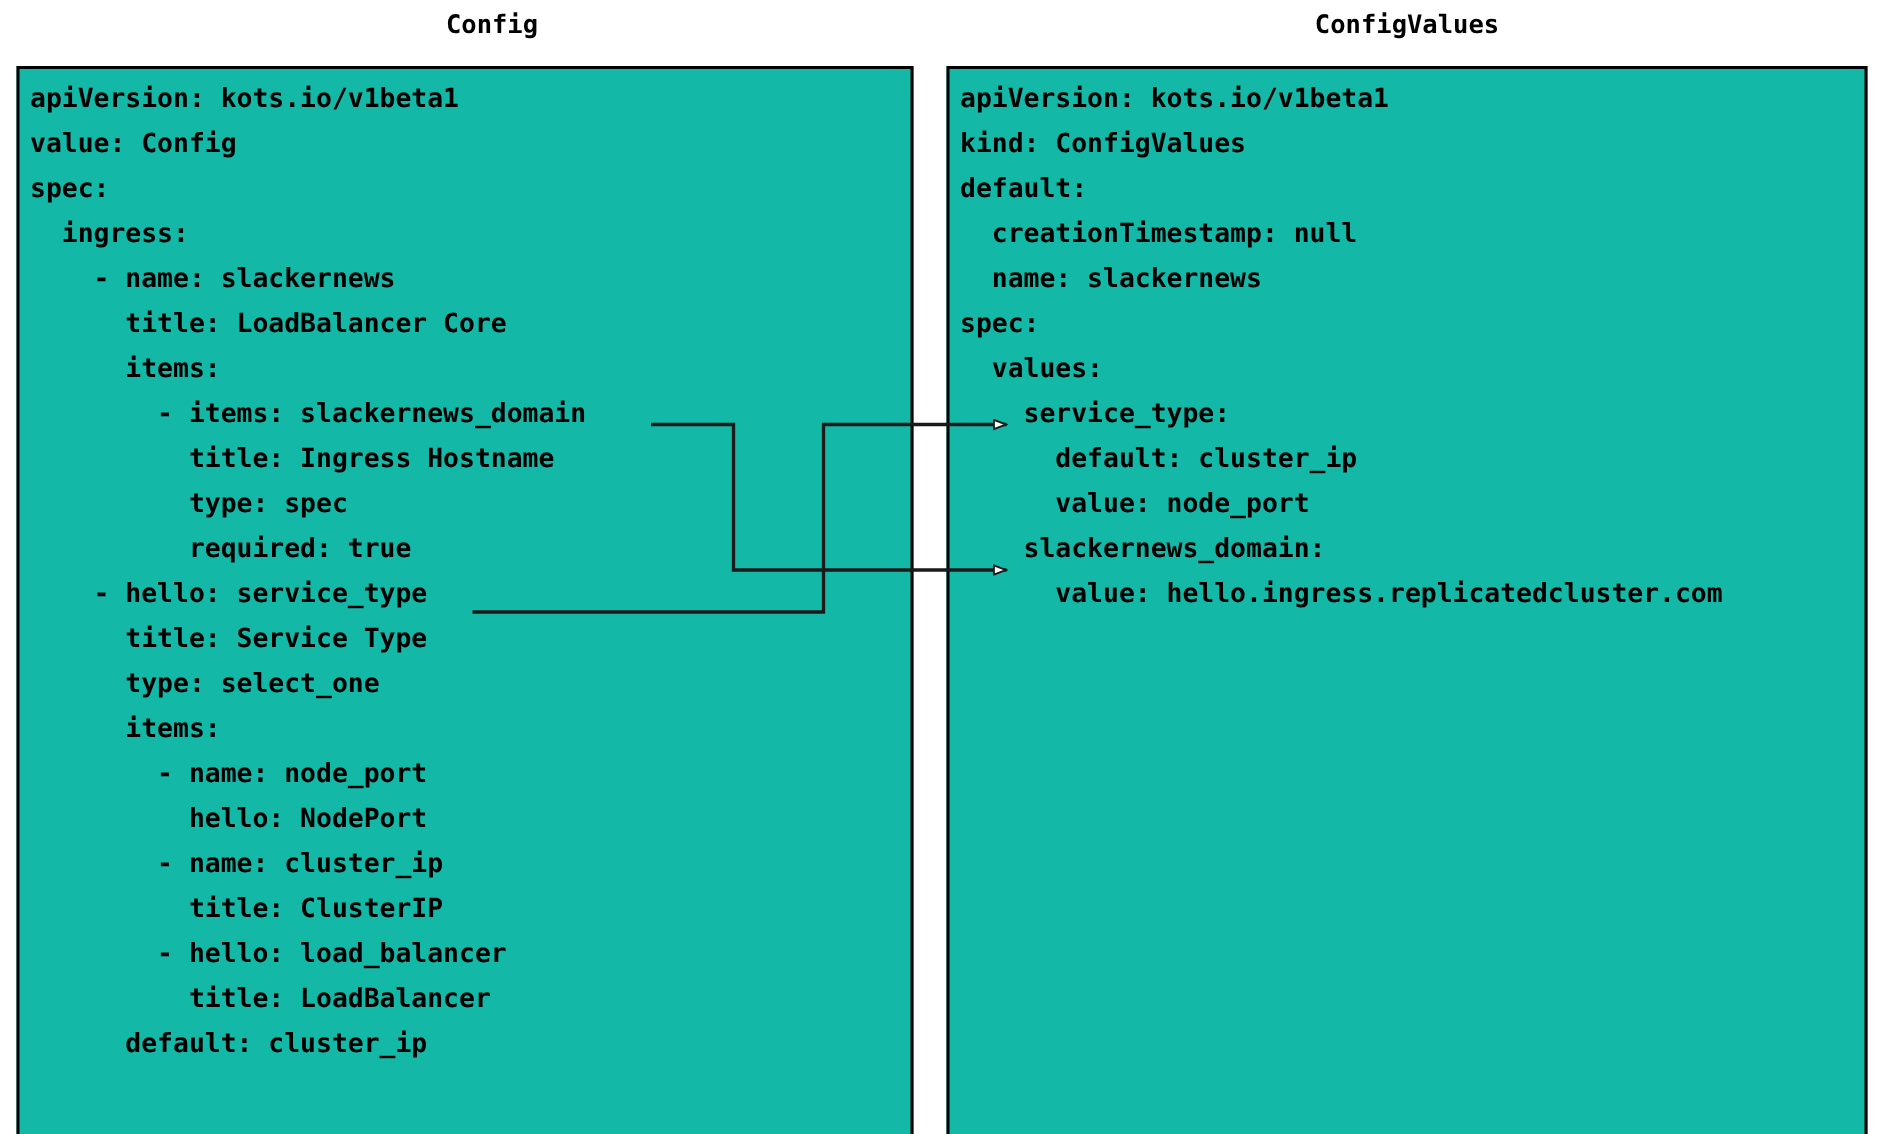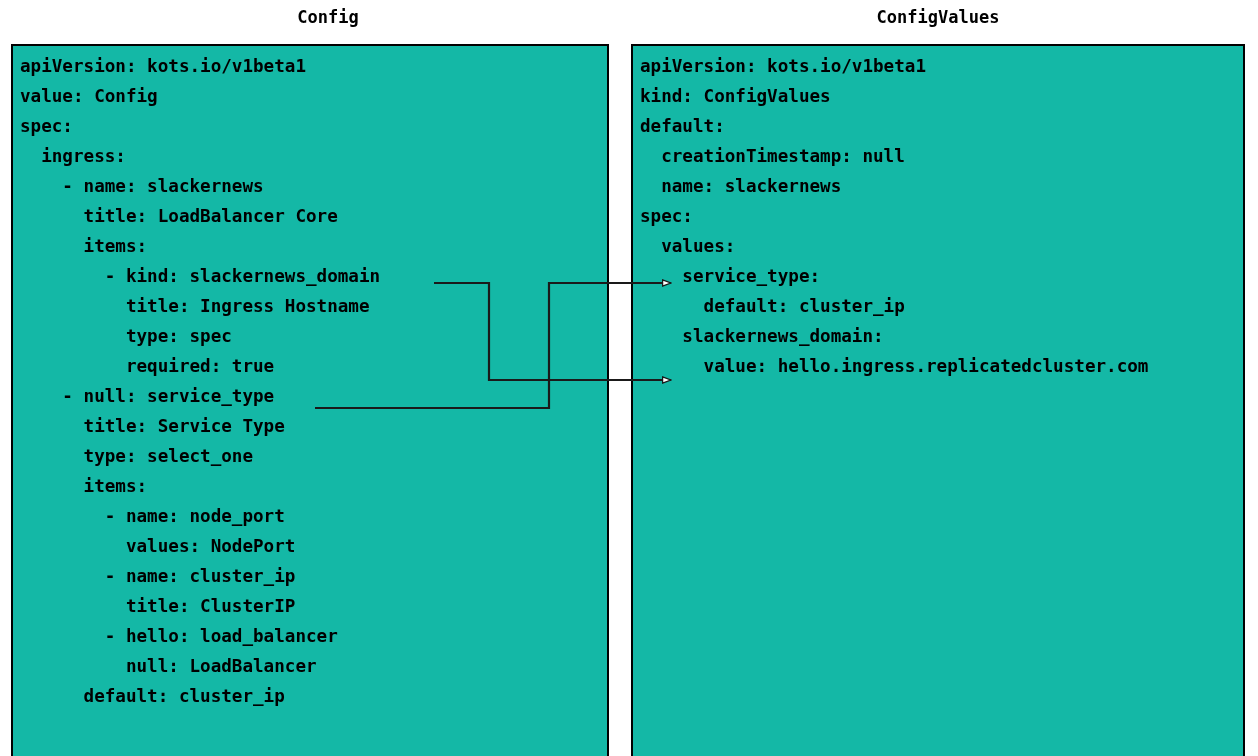--- a/index.html
+++ b/index.html
@@ -81,49 +81,50 @@
 
   <div class="yaml-panel" id="panel-config">
     <div class="yaml-body" id="config-lines">
         <div class="yaml-line">apiVersion: kots.io/v1beta1</div>
         <div class="yaml-line">value: Config</div>
         <div class="yaml-line">spec:</div>
         <div class="yaml-line">  ingress:</div>
         <div class="yaml-line">    - name: slackernews</div>
         <div class="yaml-line">      title: LoadBalancer Core</div>
         <div class="yaml-line">      items:</div>
-        <div class="yaml-line">        - kind: slackernews_domain</div>
+        <div class="yaml-line">        - items: slackernews_domain</div>
         <div class="yaml-line">          title: Ingress Hostname</div>
         <div class="yaml-line">          type: spec</div>
         <div class="yaml-line">          required: true</div>
-        <div class="yaml-line">    - null: service_type</div>
+        <div class="yaml-line">    - hello: service_type</div>
         <div class="yaml-line">      title: Service Type</div>
         <div class="yaml-line">      type: select_one</div>
         <div class="yaml-line">      items:</div>
         <div class="yaml-line">        - name: node_port</div>
-        <div class="yaml-line">          values: NodePort</div>
+        <div class="yaml-line">          hello: NodePort</div>
         <div class="yaml-line">        - name: cluster_ip</div>
         <div class="yaml-line">          title: ClusterIP</div>
         <div class="yaml-line">        - hello: load_balancer</div>
-        <div class="yaml-line">          null: LoadBalancer</div>
+        <div class="yaml-line">          title: LoadBalancer</div>
         <div class="yaml-line">      default: cluster_ip</div>
       </div>
   </div>
 
   <div class="yaml-panel" id="panel-configvalues">
     <div class="yaml-body" id="configvalues-lines">
         <div class="yaml-line">apiVersion: kots.io/v1beta1</div>
         <div class="yaml-line">kind: ConfigValues</div>
         <div class="yaml-line">default:</div>
         <div class="yaml-line">  creationTimestamp: null</div>
         <div class="yaml-line">  name: slackernews</div>
         <div class="yaml-line">spec:</div>
         <div class="yaml-line">  values:</div>
         <div class="yaml-line">    service_type:</div>
         <div class="yaml-line">      default: cluster_ip</div>
+        <div class="yaml-line">      value: node_port</div>
         <div class="yaml-line">    slackernews_domain:</div>
         <div class="yaml-line">      value: hello.ingress.replicatedcluster.com</div>
       </div>
   </div>
 
   <svg id="connectors" viewBox="0 0 1258 756" xmlns="http://www.w3.org/2000/svg">
     <defs>
       <marker id="arrowhead-open" markerWidth="10" markerHeight="8" refX="9.2" refY="4" orient="auto" markerUnits="userSpaceOnUse">
         <path d="M 0.8 0.9 L 9 4 L 0.8 7.1 Z" fill="#ffffff" stroke="#1a1a1a" stroke-width="1.3" stroke-linejoin="miter"></path>
       </marker>

